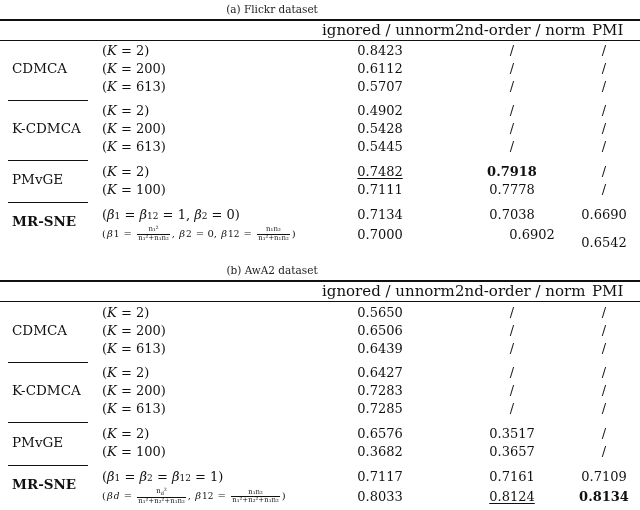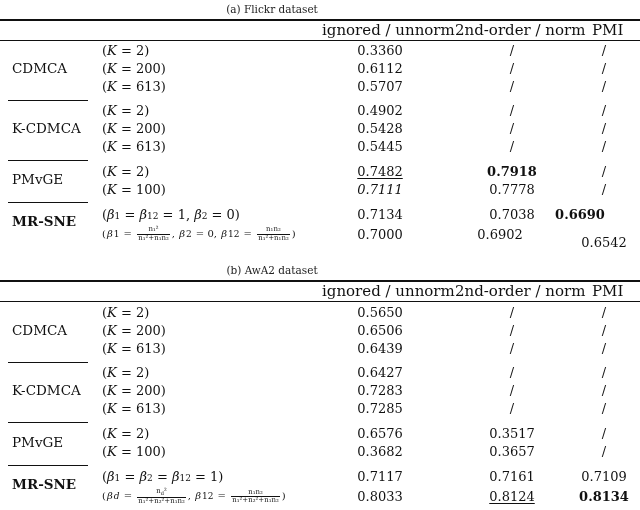--- a/index.html
+++ b/index.html
@@ -40,21 +40,21 @@
 <div class="rule thick" style="top:19px;"></div>
 <div class="hdr" style="left:322px; top:23px;">ignored / unnorm</div>
 <div class="hdr" style="left:455px; top:23px;">2nd-order / norm</div>
 <div class="hdr" style="left:592px; top:23px;">PMI</div>
 <div class="rule thin" style="top:40px;"></div>
 
 <div class="method" style="left:12px; top:62px;">CDMCA</div>
 <div class="setting" style="left:102px; top:44px;">(<i>K</i> = 2)</div>
 <div class="setting" style="left:102px; top:62px;">(<i>K</i> = 200)</div>
 <div class="setting" style="left:102px; top:80px;">(<i>K</i> = 613)</div>
-<div class="cell" style="left:380px; top:44px;">0.3360</div>
+<div class="cell" style="left:380px; top:44px;">0.8423</div>
 <div class="cell" style="left:512px; top:44px;">/</div>
 <div class="cell" style="left:604px; top:44px;">/</div>
 <div class="cell" style="left:380px; top:62px;">0.6112</div>
 <div class="cell" style="left:512px; top:62px;">/</div>
 <div class="cell" style="left:604px; top:62px;">/</div>
 <div class="cell" style="left:380px; top:80px;">0.5707</div>
 <div class="cell" style="left:512px; top:80px;">/</div>
 <div class="cell" style="left:604px; top:80px;">/</div>
 <div class="grpline" style="top:100px;"></div>
 
@@ -72,41 +72,41 @@
 <div class="cell" style="left:512px; top:140px;">/</div>
 <div class="cell" style="left:604px; top:140px;">/</div>
 <div class="grpline" style="top:160px;"></div>
 
 <div class="method" style="left:12px; top:173px;">PMvGE</div>
 <div class="setting" style="left:102px; top:165px;">(<i>K</i> = 2)</div>
 <div class="setting" style="left:102px; top:183px;">(<i>K</i> = 100)</div>
 <div class="cell ul" style="left:380px; top:165px;">0.7482</div>
 <div class="cell bold" style="left:512px; top:165px;">0.7918</div>
 <div class="cell" style="left:604px; top:165px;">/</div>
-<div class="cell" style="left:380px; top:183px;font-style:italic;">0.7111</div>
+<div class="cell" style="left:380px; top:183px;">0.7111</div>
 <div class="cell" style="left:512px; top:183px;">0.7778</div>
 <div class="cell" style="left:604px; top:183px;">/</div>
 <div class="grpline" style="top:202px;"></div>
 
 <div class="method bold" style="left:12px; top:215px;">MR-SNE</div>
 <div class="setting" style="left:102px; top:208px;">(<i>β</i><span class="small">1</span> = <i>β</i><span class="small">12</span> = 1, <i>β</i><span class="small">2</span> = 0)</div>
 <div class="setting" style="left:102px; top:226px;">
   <span class="formula">(<i>β</i><span class="small">1</span>&nbsp;=&nbsp;<span class="frac">
         <span class="num">n₁²</span>
         <span class="den">n₁²+n₁n₂</span>
       </span>,&nbsp;<i>β</i><span class="small">2</span>&nbsp;=&nbsp;0,&nbsp;<i>β</i><span class="small">12</span>&nbsp;=&nbsp;<span class="frac">
         <span class="num">n₁n₂</span>
         <span class="den">n₁²+n₁n₂</span>
       </span>)</span>
 </div>
 <div class="cell" style="left:380px; top:208px;">0.7134</div>
 <div class="cell" style="left:512px; top:208px;">0.7038</div>
-<div class="cell" style="left:580px; top:208px;font-weight:bold;">0.6690</div>
+<div class="cell" style="left:604px; top:208px;">0.6690</div>
 <div class="cell" style="left:380px; top:228px;">0.7000</div>
-<div class="cell" style="left:500px; top:228px;">0.6902</div>
+<div class="cell" style="left:532px; top:228px;">0.6902</div>
 <div class="cell" style="left:604px; top:236px;">0.6542</div>
 
 <div class="caption" style="top:264px;">(b) AwA2 dataset</div>
 <div class="rule thick" style="top:280px;"></div>
 <div class="hdr" style="left:322px; top:284px;">ignored / unnorm</div>
 <div class="hdr" style="left:455px; top:284px;">2nd-order / norm</div>
 <div class="hdr" style="left:592px; top:284px;">PMI</div>
 <div class="rule thin" style="top:301px;"></div>
 
 <div class="method" style="left:12px; top:324px;">CDMCA</div>

